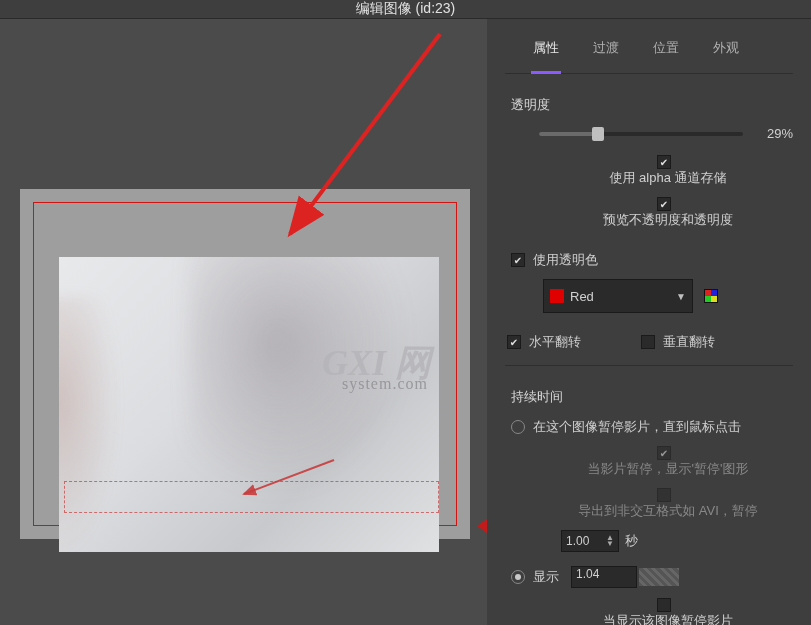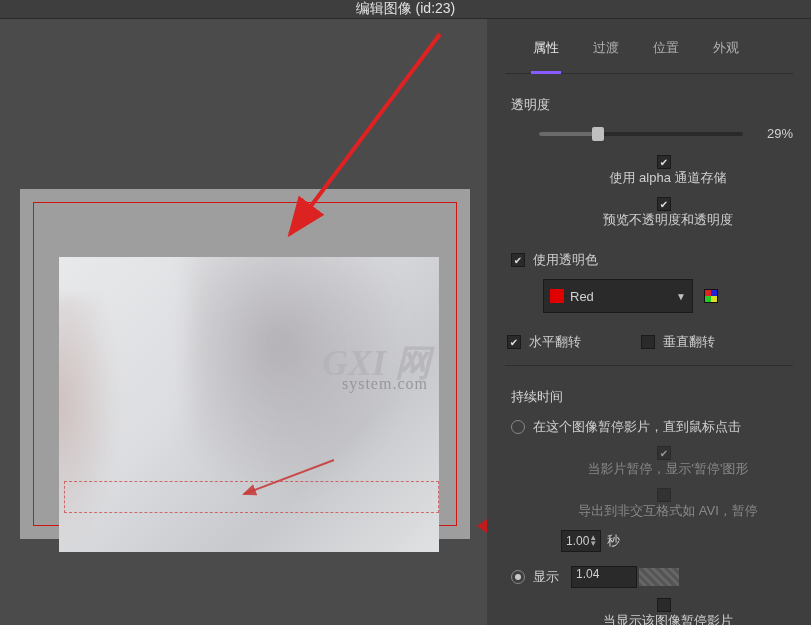--- a/index.html
+++ b/index.html
@@ -254,21 +254,21 @@
       linear-gradient(#22d 0 50%, #dd2 50% 100%) right/50% 100% no-repeat;
     border:1px solid #111;
   }
   .hr { height:1px; background:#2e2e2e; margin: 14px 0 0 0; }
   .flip-row {
     display:flex; gap: 60px; padding-left: 2px; margin-top: 20px;
   }
   .label-dim { color:#888; }
   .spin {
     display:flex; align-items:center;
-    width: 40px; height:22px;
+    width: 58px; height:22px;
     background:#2a2a2a; border:1px solid #1a1a1a;
     padding: 0 4px; justify-content: space-between;
     font-size:12px;
   }
   .spin .arrows { display:flex; flex-direction:column; line-height:6px; font-size:8px; color:#aaa;}
   .unit { margin-left:6px; }
   .red-tri {
     position:absolute;
     left: -10px;
     top: 500px;

